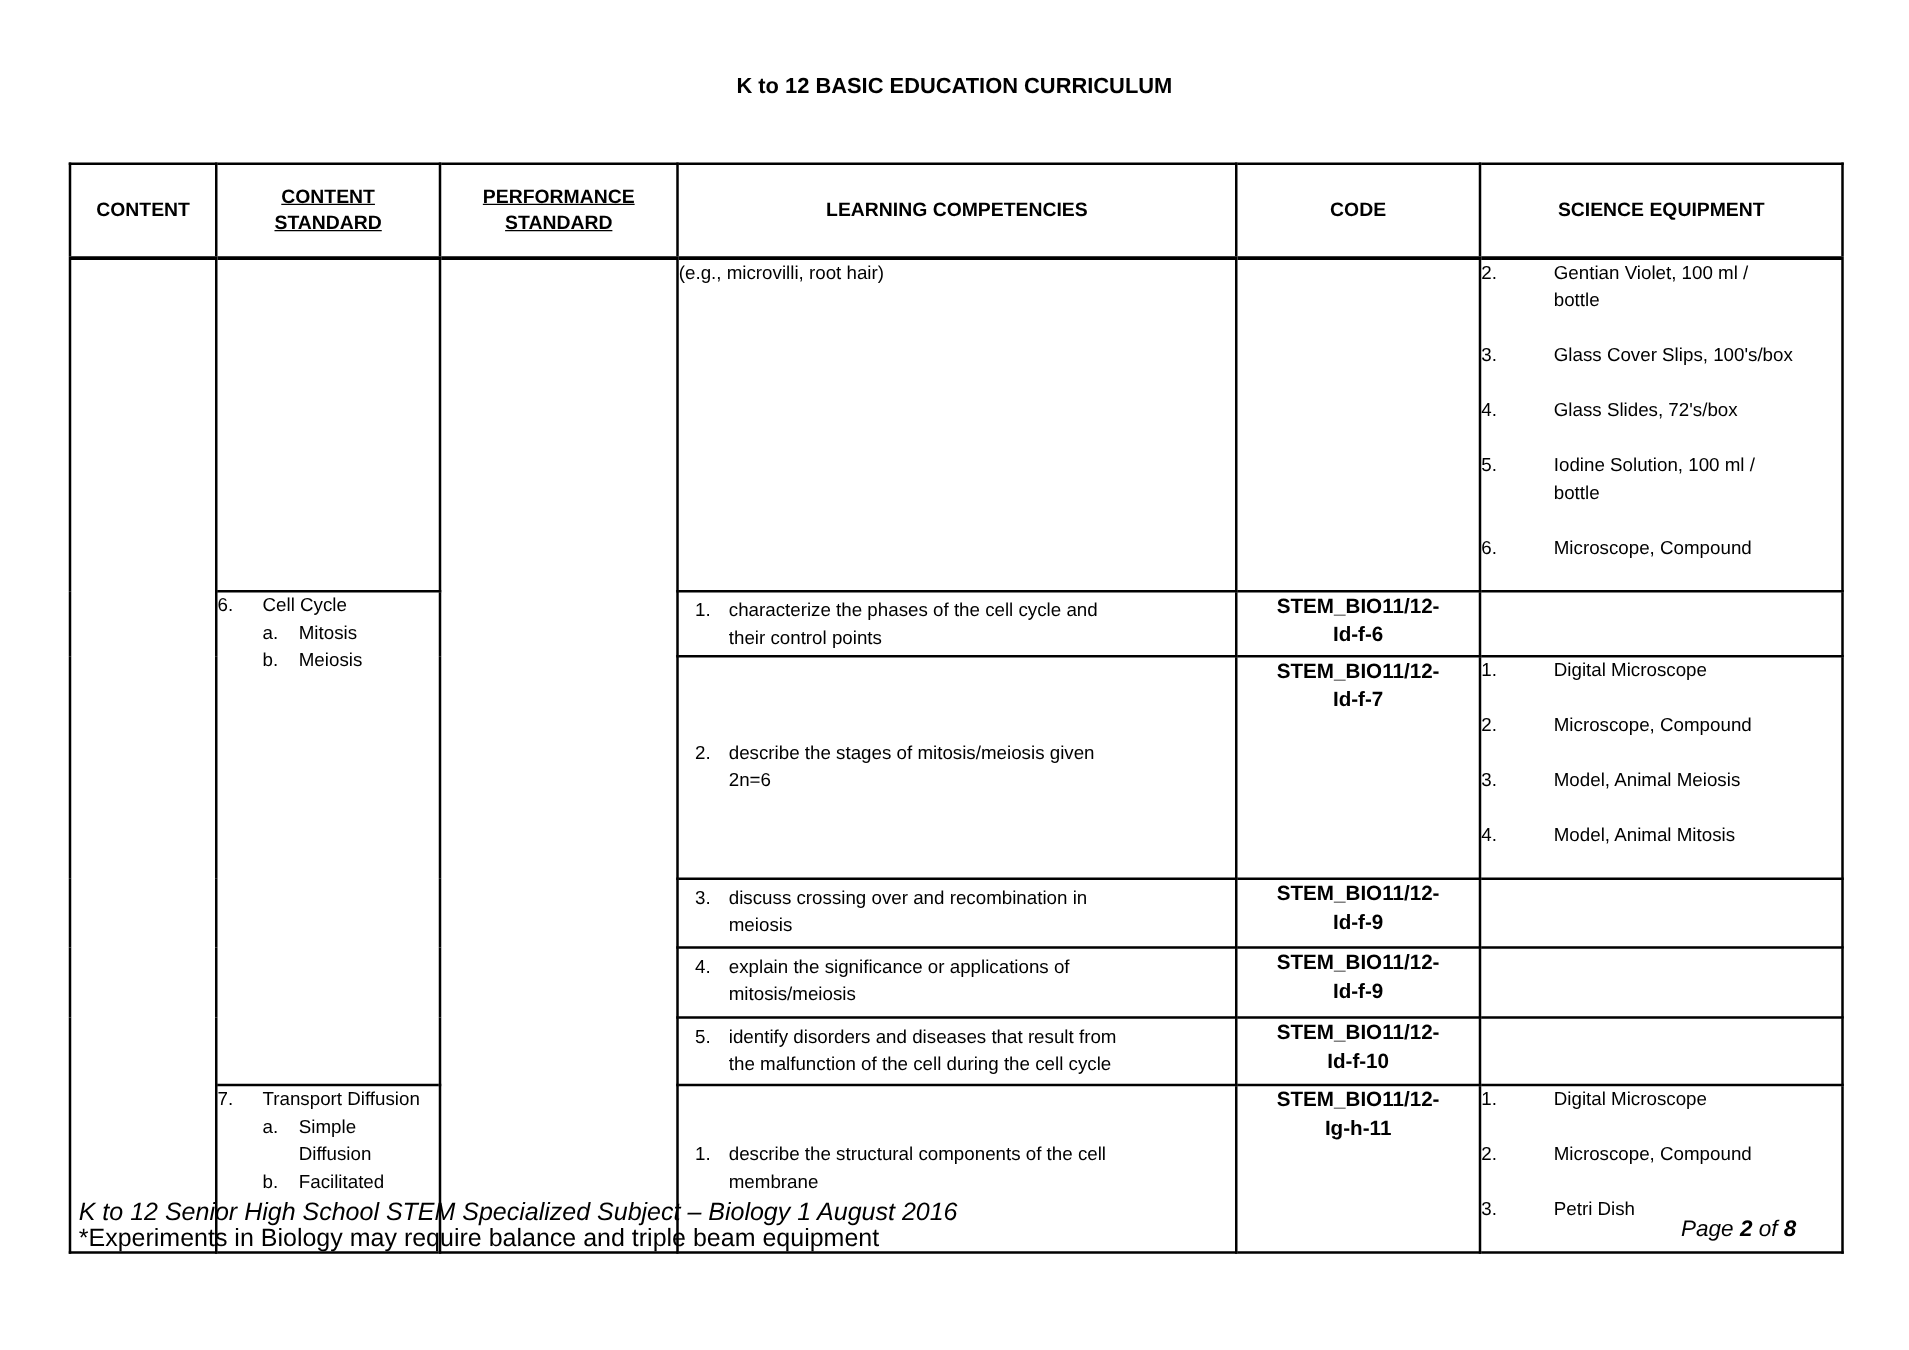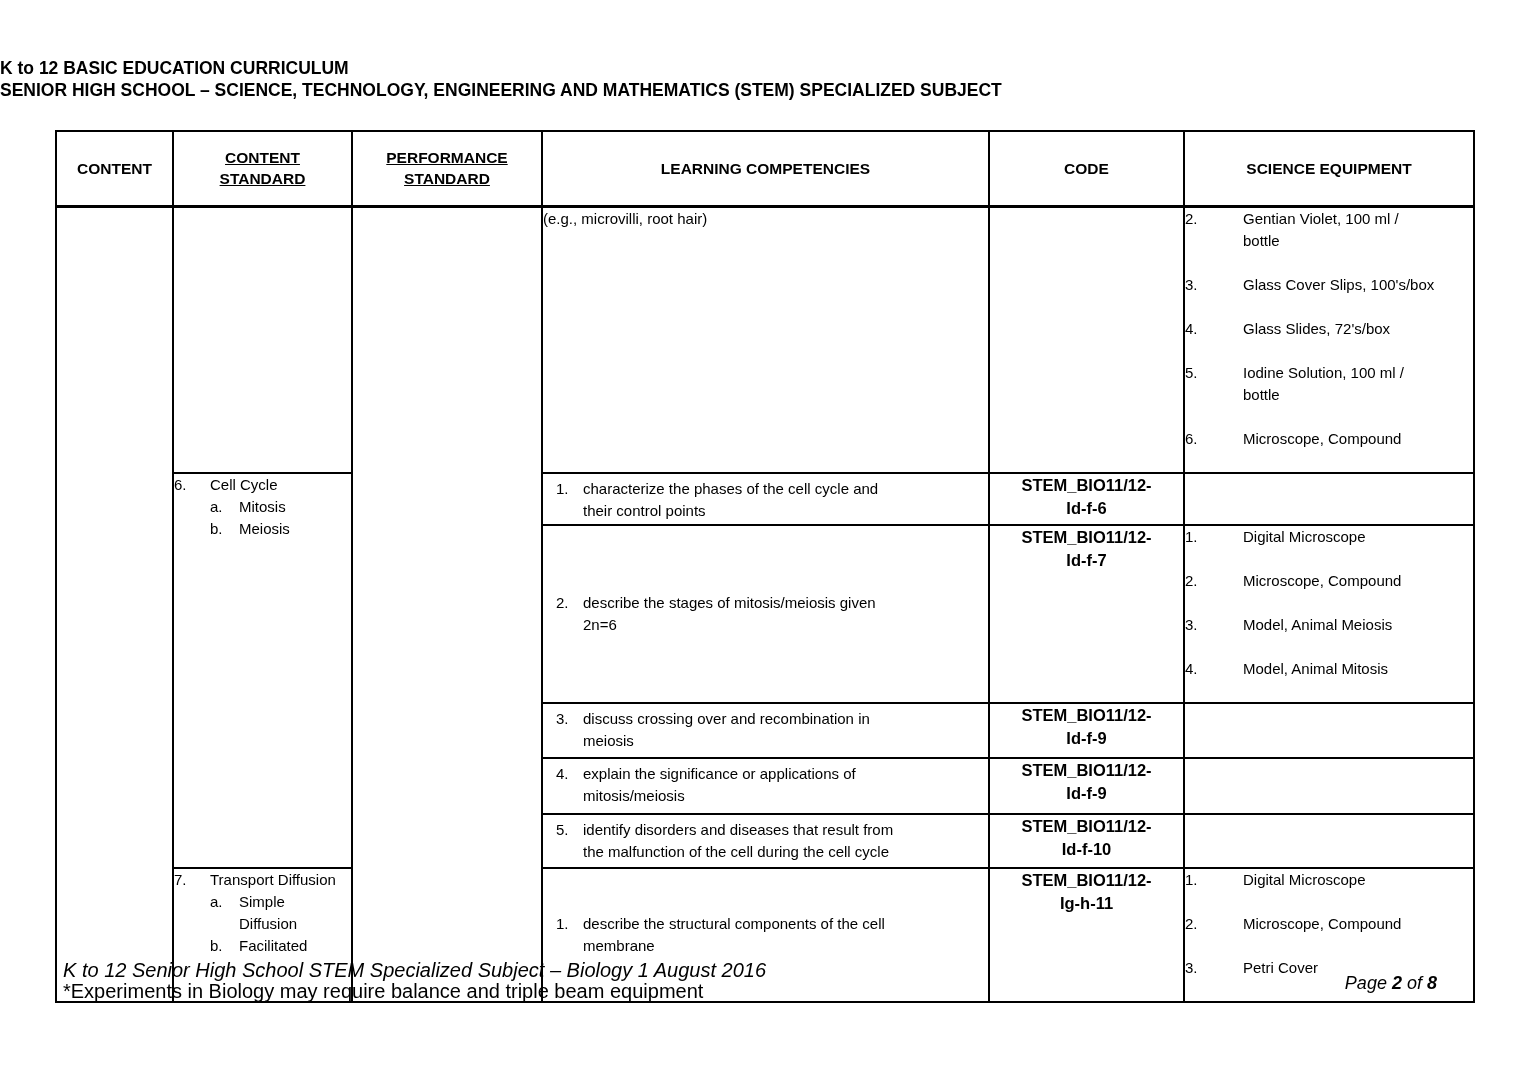--- a/index.html
+++ b/index.html
@@ -7,21 +7,21 @@
   body {
     width:1527px; height:1080px; position:relative;
     font-family:"Liberation Sans", sans-serif;
     color:#000; font-size:15px; line-height:22px;
     -webkit-font-smoothing:antialiased;
   }
 
   
   .doc-title {
     position:absolute; top:57px; left:0; width:100%;
-    font-weight:bold; font-size:17.5px; line-height:22px;
+    text-align:center; font-weight:bold; font-size:17.5px; line-height:22px;
     white-space:nowrap;
   }
 
   
   table.curr {
     position:absolute; left:55px; top:130px;
     border-collapse:collapse; table-layout:fixed;
     font-size:15px; line-height:22px;
   }
   table.curr td, table.curr th { border:2px solid #000; vertical-align:top; padding:0; }
@@ -80,21 +80,20 @@
     position:absolute; right:90px; top:972px;
     font-size:18px; font-style:italic; white-space:nowrap;
   }
   .footer-right b { font-weight:bold; }
 </style>
 </head>
 <body>
 
 <div class="doc-title">
   <div>K to 12 BASIC EDUCATION CURRICULUM</div>
-  <div>SENIOR HIGH SCHOOL – SCIENCE, TECHNOLOGY, ENGINEERING AND MATHEMATICS (STEM) SPECIALIZED SUBJECT</div>
 </div>
 
 <table class="curr">
   <colgroup>
     <col style="width:117px">
       <col style="width:179px">
       <col style="width:190px">
     <col style="width:447px">
       <col style="width:195px">
       <col style="width:290px">
@@ -280,21 +279,21 @@
       <div class="eq-item">
             <span class="eq-num">1.</span>
             <span class="eq-txt">Digital Microscope</span>
           </div>
       <div class="eq-item">
             <span class="eq-num">2.</span>
             <span class="eq-txt">Microscope, Compound</span>
           </div>
       <div class="eq-item">
             <span class="eq-num">3.</span>
-            <span class="eq-txt">Petri Cover</span>
+            <span class="eq-txt">Petri Dish</span>
           </div>
     </td>
   </tr>
 </tbody>
   </table>
 
 <div class="footer-left">
   <div class="footer-ref">K to 12 Senior High School STEM Specialized Subject – Biology 1 August 2016</div>
   <div>*Experiments in Biology may require balance and triple beam equipment</div>
 </div>

